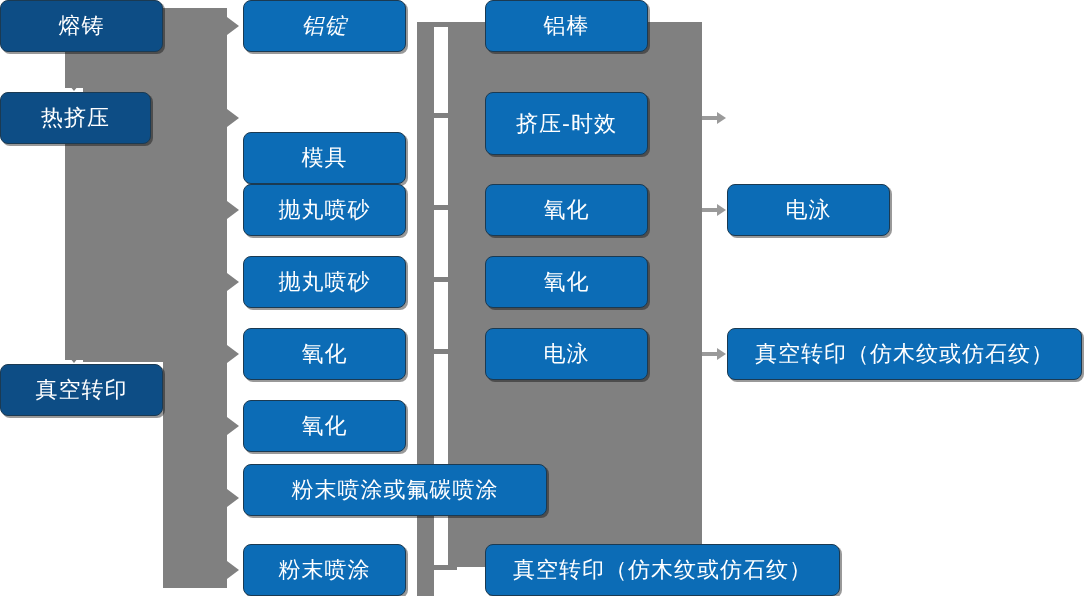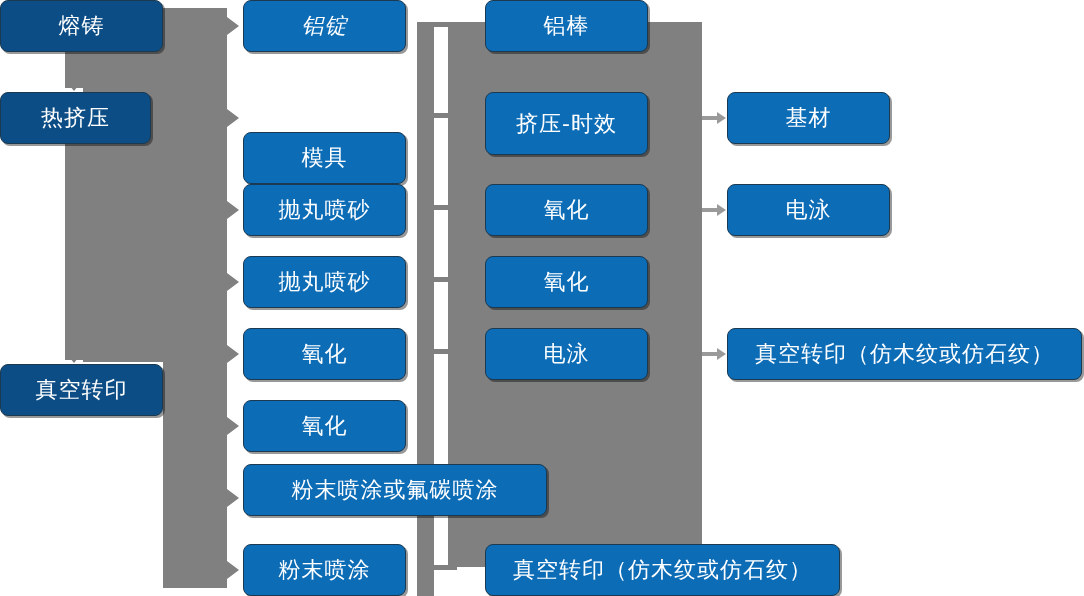--- a/index.html
+++ b/index.html
@@ -193,23 +193,20 @@
   </div>
 
   <div class="box light" style="left:485px; top:328px; width:163px; height:52px;">
     <span class="label">电泳</span>
   </div>
 
   <div class="box light wide" style="left:485px; top:544px; width:355px; height:52px;">
     <span class="label">真空转印（仿木纹或仿石纹）</span>
   </div>
 
-  <div class="box light" style="left:727px; top:92px; width:163px; height:52px;">
-    <span class="label">基材</span>
-  </div>
 
   <div class="box light" style="left:727px; top:184px; width:163px; height:52px;">
     <span class="label">电泳</span>
   </div>
 
   <div class="box light wide" style="left:727px; top:328px; width:355px; height:52px;">
     <span class="label">真空转印（仿木纹或仿石纹）</span>
   </div>
 
 </div>

